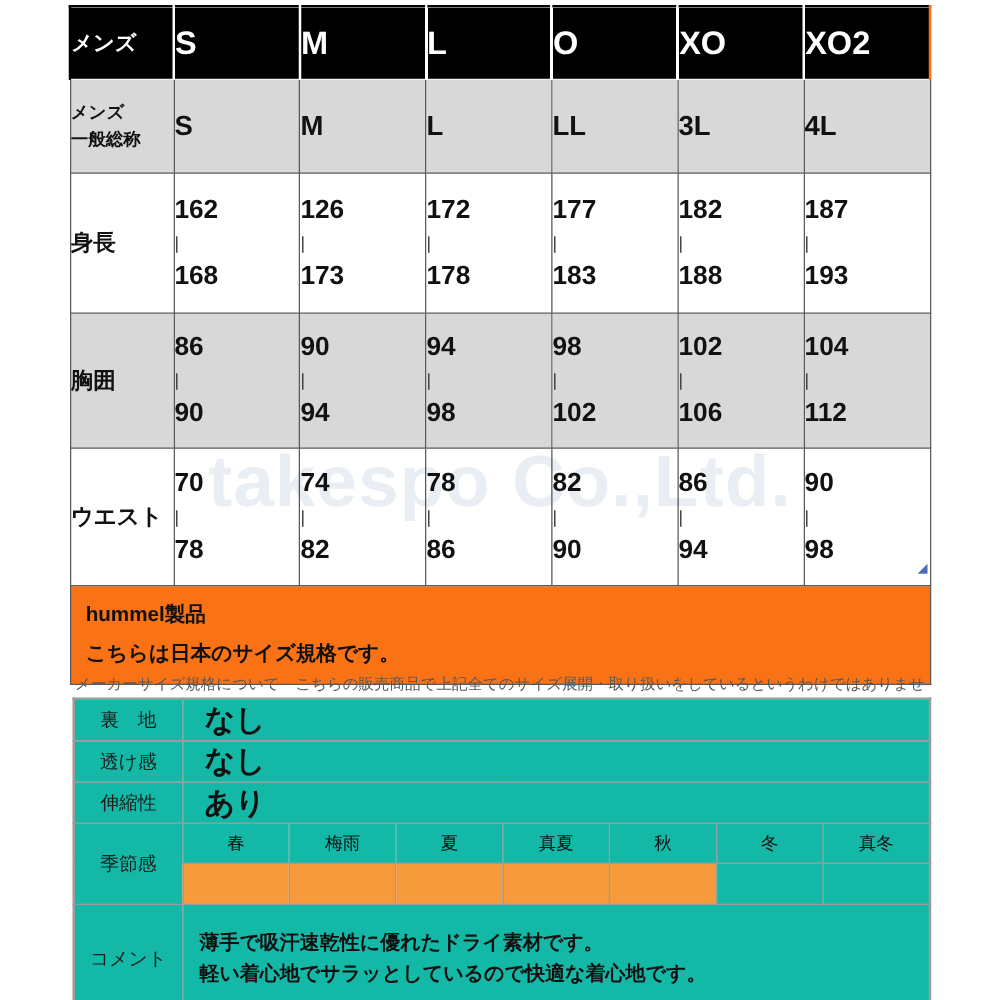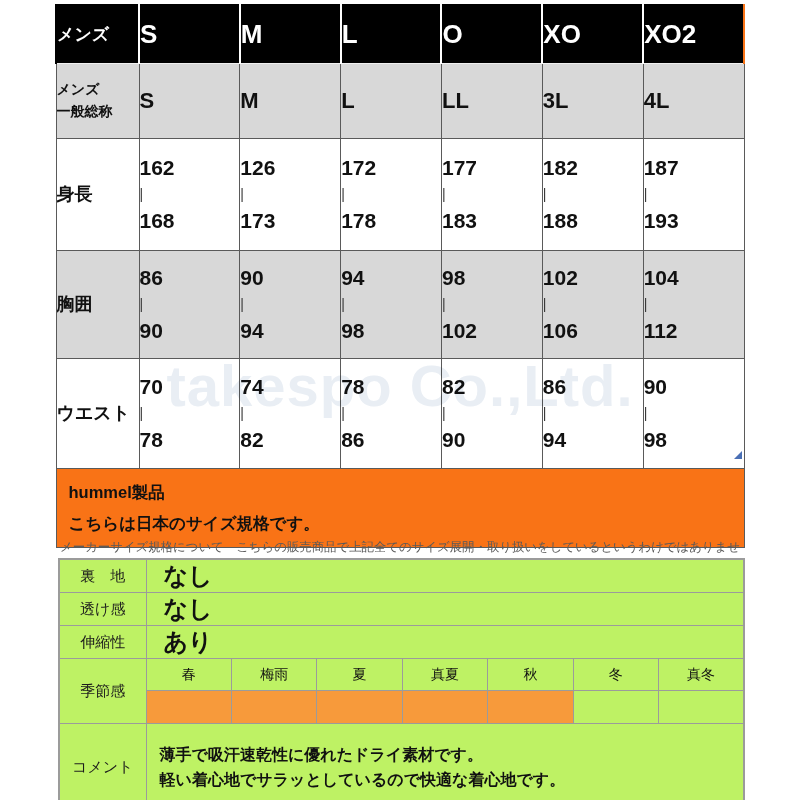--- a/index.html
+++ b/index.html
@@ -31,21 +31,21 @@
   .sep{font-size:14px;color:#3a3a3a;line-height:23px;}
   .footer-cell{height:66px;text-align:left !important;padding:6px 12px !important;background:#f97316;}
   .fline{font-size:16.5px;font-weight:bold;line-height:1.9;}
 
   
   .maker-note{position:absolute;left:55px;top:539px;width:690px;text-align:center;font-size:12.4px;color:#595959;}
 
   
   .spec-table{position:absolute;left:58px;top:558px;width:687px;border-collapse:collapse;table-layout:fixed;border:2px solid #9b9b9b;}
   .spec-table .c-slabel{width:87px;}
-  .spec-table th,.spec-table td{border:1px solid #9b9b9b;text-align:center;vertical-align:middle;padding:0;background:#bef264;}
+  .spec-table th,.spec-table td{border:1px solid #9b9b9b;text-align:center;vertical-align:middle;padding:0;background:#14b8a6;}
   .spec-table tr.spec-r{height:33px;}
   .spec-label{font-size:15px;font-weight:500;color:#1c1c1c;}
   .spec-value{text-align:left !important;padding-left:17px !important;font-size:24px;font-weight:bold;margin-left:44px;}
   .spec-table tr.season-names{height:32px;}
   .spec-table tr.season-band{height:33px;}
   .season-name{font-size:14px;font-weight:500;}
   .spec-table tr.comment-row{height:70px;}
   .comment-text{text-align:left !important;padding:19px 13px !important;}
   .cline{font-size:16px;font-weight:bold;line-height:1.55;}
 

